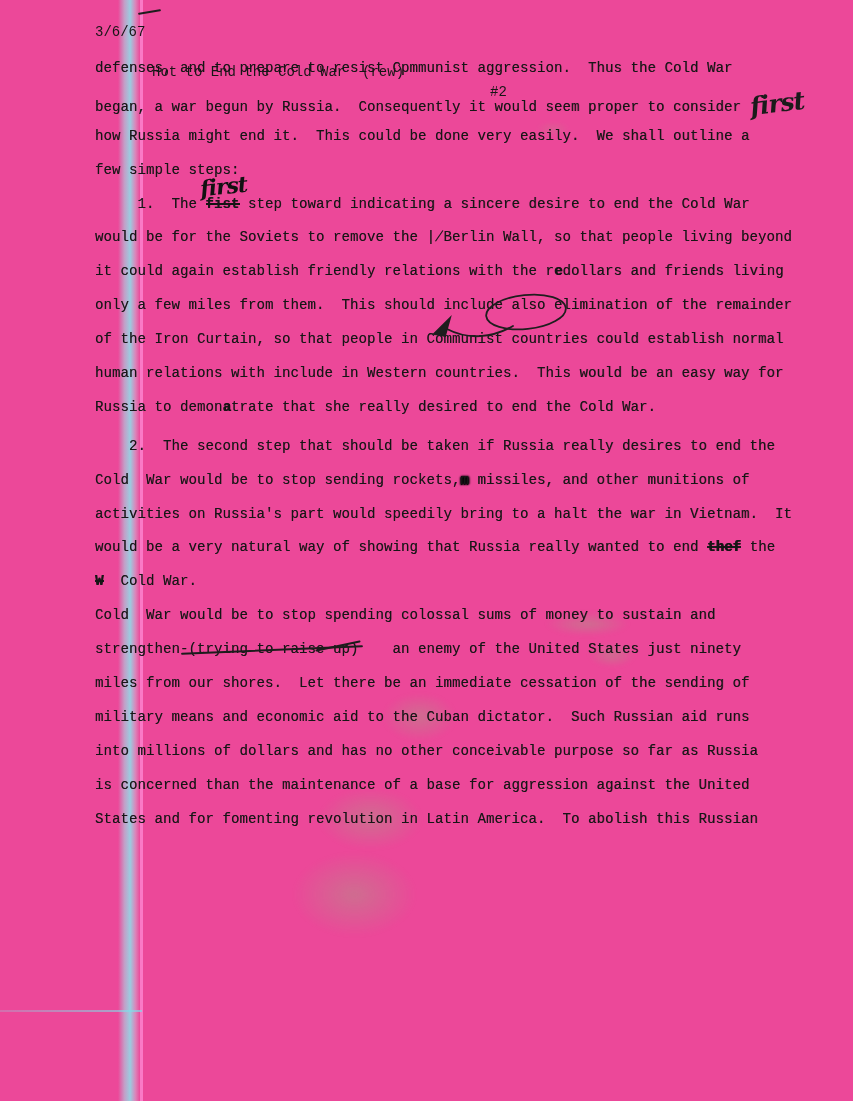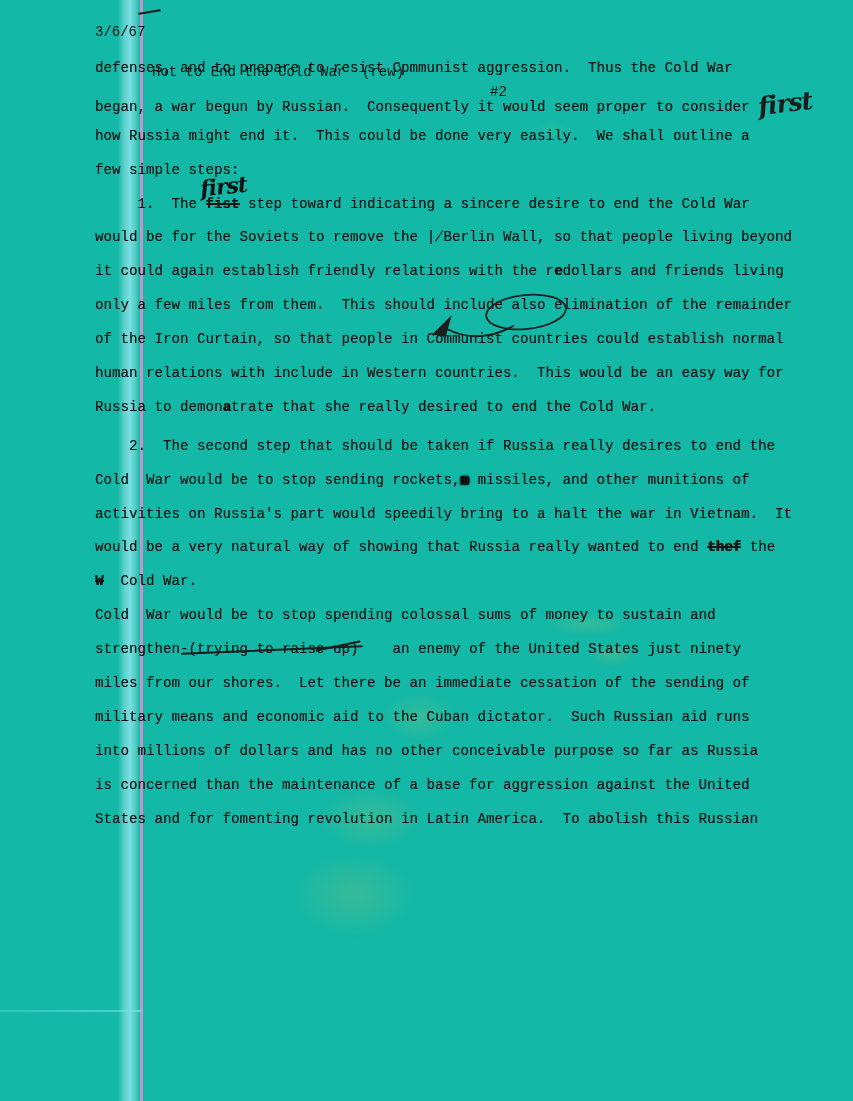--- a/index.html
+++ b/index.html
@@ -4,21 +4,21 @@
 <style>
   html,body{margin:0;padding:0;}
   body{
     width:853px;height:1101px;
     background:#fbfbfa;
     overflow:hidden;
     font-family:"Liberation Mono","DejaVu Sans Mono",monospace;
     color:#161616;
     position:relative;
   }
-  .page{position:absolute;inset:0;background:#14b8a6;}
+  .page{position:absolute;inset:0;background:#ec4899;}
 
   
   .stripe-cyan{
     position:absolute;top:0;bottom:0;left:118px;width:22px;
     background:linear-gradient(90deg,
       rgba(175,235,240,0) 0%,
       rgba(160,232,238,0.55) 30%,
       rgba(140,228,236,0.85) 55%,
       rgba(190,240,244,0.35) 80%,
       rgba(200,244,246,0) 100%);
@@ -130,21 +130,21 @@
 
   <div class="header">
     <span class="hdr-date">3/6/67</span>
     <span class="pen-dash"></span>
     <span class="hdr-title">Hot to End the Cold War  (rew)</span>
     <span class="hdr-page">#2</span>
   </div>
 
   <div class="body-lines" id="body-lines">
       <div class="line"><span>defenses, and to prepare to resist Cpmmunist aggression.  Thus the Cold War</span></div>
-      <div class="line"><span>began, a war begun by Russian.  Consequently it would seem proper to consider </span><span class="hand">first</span></div>
+      <div class="line"><span>began, a war begun by Russia.  Consequently it would seem proper to consider </span><span class="hand">first</span></div>
       <div class="line"><span>how Russia might end it.  This could be done very easily.  We shall outline a</span></div>
       <div class="line"><span>few simple steps:</span></div>
       <div class="line"><span>     1.  The </span><span class="strikehand" data-hand="first">fist</span><span> step toward indicating a sincere desire to end the Cold War</span></div>
       <div class="line"><span>would be for the Soviets to remove the ∤Berlin Wall, so that people living beyond</span></div>
       <div class="line"><span>it could again establish friendly relations with the r</span><span class="oc">e</span><span>dollars and friends living</span></div>
       <div class="line"><span>only a few miles from them.  This should include also elimination of the remainder</span></div>
       <div class="line"><span>of the Iron Curtain, so that people in Communist countries could establish normal</span></div>
       <div class="line"><span>human relations with include in Western countries.  This would be an easy way for</span></div>
       <div class="line"><span>Russia to demon</span><span class="oc">a</span><span>trate that she really desired to end the Cold War.</span></div>
       <div class="line gap-before"><span>    2.  The second step that should be taken if Russia really desires to end the</span></div>

